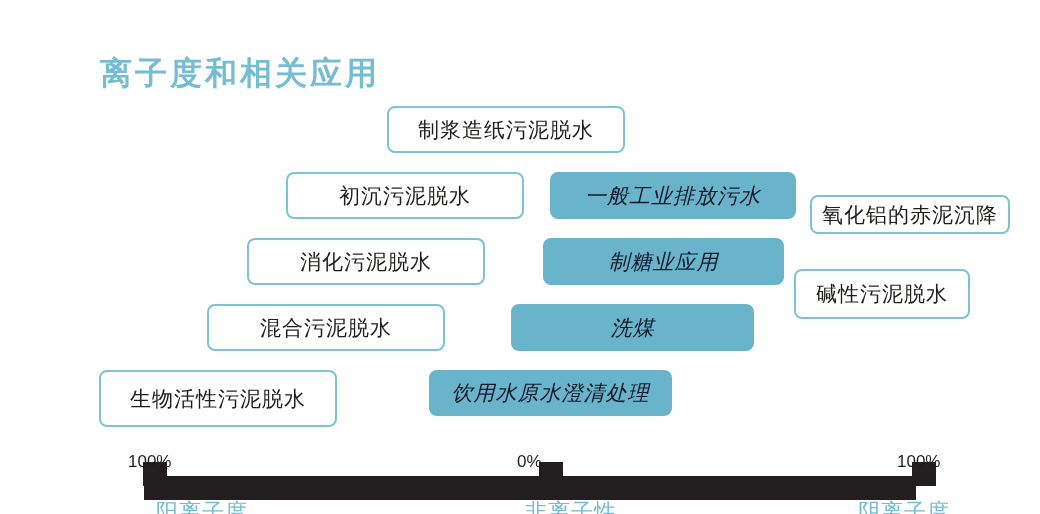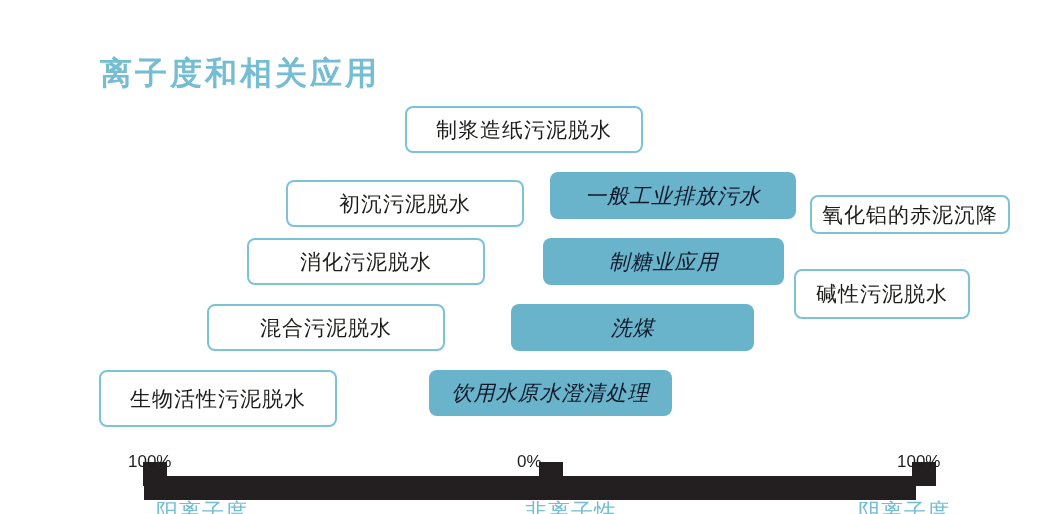--- a/index.html
+++ b/index.html
@@ -41,22 +41,22 @@
     background: #ffffff;
     border: 2px solid var(--outline_border);
     color: #1d1d1b;
   }
   .solid {
     background: var(--solid_fill);
     border: none;
     color: #0f172a;
     font-style: italic;
   }
-  .b1  { left: 381px; top:  82px; width: 238px; height: 47px; }
-  .b2  { left: 262px; top: 148px; width: 238px; height: 47px; margin-top: 8px; }
+  .b1  { left: 363px; top:  82px; width: 238px; height: 47px; }
+  .b2  { left: 262px; top: 148px; width: 238px; height: 47px; }
   .b3  { left: 526px; top: 148px; width: 246px; height: 47px; }
   .b4  { left: 786px; top: 171px; width: 200px; height: 39px; }
   .b5  { left: 223px; top: 214px; width: 238px; height: 47px; }
   .b6  { left: 519px; top: 214px; width: 241px; height: 47px; }
   .b7  { left: 770px; top: 245px; width: 176px; height: 50px; }
   .b8  { left: 183px; top: 280px; width: 238px; height: 47px; }
   .b9  { left: 487px; top: 280px; width: 243px; height: 47px; }
   .b10 { left:  75px; top: 346px; width: 238px; height: 57px; }
   .b11 { left: 405px; top: 346px; width: 243px; height: 46px; }
 

